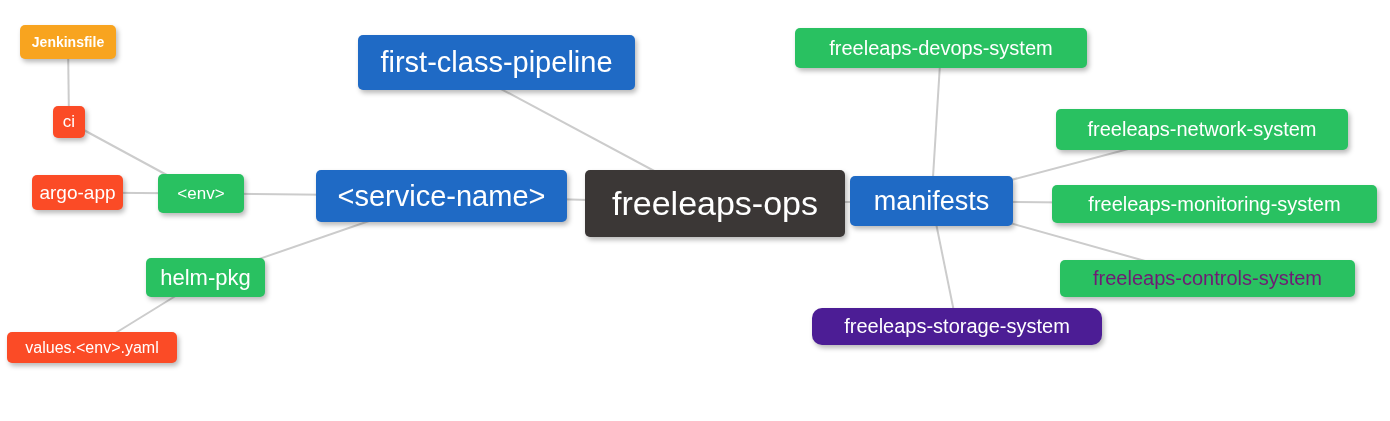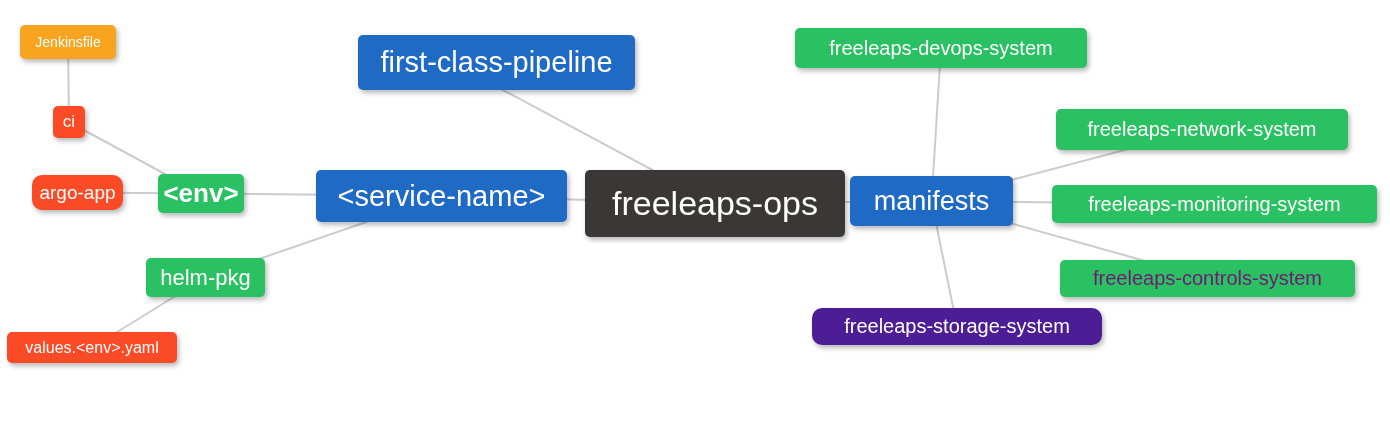--- a/index.html
+++ b/index.html
@@ -56,25 +56,25 @@
     <line x1="931.5" y1="201" x2="1202" y2="129.5" stroke="#CCCCCC" stroke-width="2"></line>
     <line x1="931.5" y1="201" x2="1214.5" y2="204" stroke="#CCCCCC" stroke-width="2"></line>
     <line x1="931.5" y1="201" x2="1207.5" y2="278.5" stroke="#CCCCCC" stroke-width="2"></line>
     <line x1="931.5" y1="201" x2="957" y2="326.5" stroke="#CCCCCC" stroke-width="2"></line>
   </svg>
 
   <div class="node" style="left: 585px; top: 170px; width: 260px; height: 67px; font-size: 34px; background: rgb(59, 55, 54); color: rgb(255, 255, 255);">freeleaps-ops</div>
   <div class="node" style="left: 313px; top: 35px; width: 277px; height: 55px; font-size: 29px; background: rgb(31, 106, 197); color: rgb(255, 255, 255); margin-left: 45px;">first-class-pipeline</div>
   <div class="node" style="left: 316px; top: 170px; width: 251px; height: 52px; font-size: 29px; background: rgb(31, 106, 197); color: rgb(255, 255, 255);">&lt;service-name&gt;</div>
   <div class="node" style="left: 850px; top: 176px; width: 163px; height: 50px; font-size: 27px; background: rgb(31, 106, 197); color: rgb(255, 255, 255);">manifests</div>
-  <div class="node" style="left: 158px; top: 174px; width: 86px; height: 39px; font-size: 26px; background: rgb(41, 193, 97); color: rgb(255, 255, 255); font-weight: bold;">&lt;env&gt;</div>
+  <div class="node" style="left: 158px; top: 174px; width: 86px; height: 39px; font-size: 17px; background: rgb(41, 193, 97); color: rgb(255, 255, 255);">&lt;env&gt;</div>
   <div class="node" style="left: 146px; top: 258px; width: 119px; height: 39px; font-size: 22px; background: rgb(41, 193, 97); color: rgb(255, 255, 255);">helm-pkg</div>
   <div class="node" style="left: 53px; top: 106px; width: 32px; height: 32px; font-size: 17px; background: rgb(251, 75, 38); color: rgb(255, 255, 255);">ci</div>
-  <div class="node" style="left: 32px; top: 175px; width: 91px; height: 35px; font-size: 19px; background: rgb(251, 75, 38); color: rgb(255, 255, 255); border-radius: 10px;">argo-app</div>
+  <div class="node" style="left: 32px; top: 175px; width: 91px; height: 35px; font-size: 19px; background: rgb(251, 75, 38); color: rgb(255, 255, 255);">argo-app</div>
   <div class="node" style="left: 7px; top: 332px; width: 170px; height: 31px; font-size: 16px; background: rgb(251, 75, 38); color: rgb(255, 255, 255);">values.&lt;env&gt;.yaml</div>
-  <div class="node" style="left: 20px; top: 25px; width: 96px; height: 34px; font-size: 14px; background: rgb(248, 164, 31); color: rgb(255, 255, 255);">Jenkinsfile</div>
+  <div class="node" style="left: 20px; top: 25px; width: 96px; height: 34px; font-size: 14px; background: rgb(248, 164, 31); color: rgb(255, 255, 255); font-weight: bold;">Jenkinsfile</div>
   <div class="node" style="left: 795px; top: 28px; width: 292px; height: 40px; font-size: 20px; background: rgb(41, 193, 97); color: rgb(255, 255, 255);">freeleaps-devops-system</div>
   <div class="node" style="left: 1056px; top: 109px; width: 292px; height: 41px; font-size: 20px; background: rgb(41, 193, 97); color: rgb(255, 255, 255);">freeleaps-network-system</div>
   <div class="node" style="left: 1052px; top: 185px; width: 325px; height: 38px; font-size: 20px; background: rgb(41, 193, 97); color: rgb(255, 255, 255);">freeleaps-monitoring-system</div>
   <div class="node" style="left: 1060px; top: 260px; width: 295px; height: 37px; font-size: 20px; background: rgb(41, 193, 97); color: #701a75;">freeleaps-controls-system</div>
   <div class="node" style="left: 812px; top: 308px; width: 290px; height: 37px; font-size: 20px; background: #4c1d95; color: rgb(255, 255, 255); border-radius: 10px;">freeleaps-storage-system</div>
 
 </div>
 
 </body></html>

